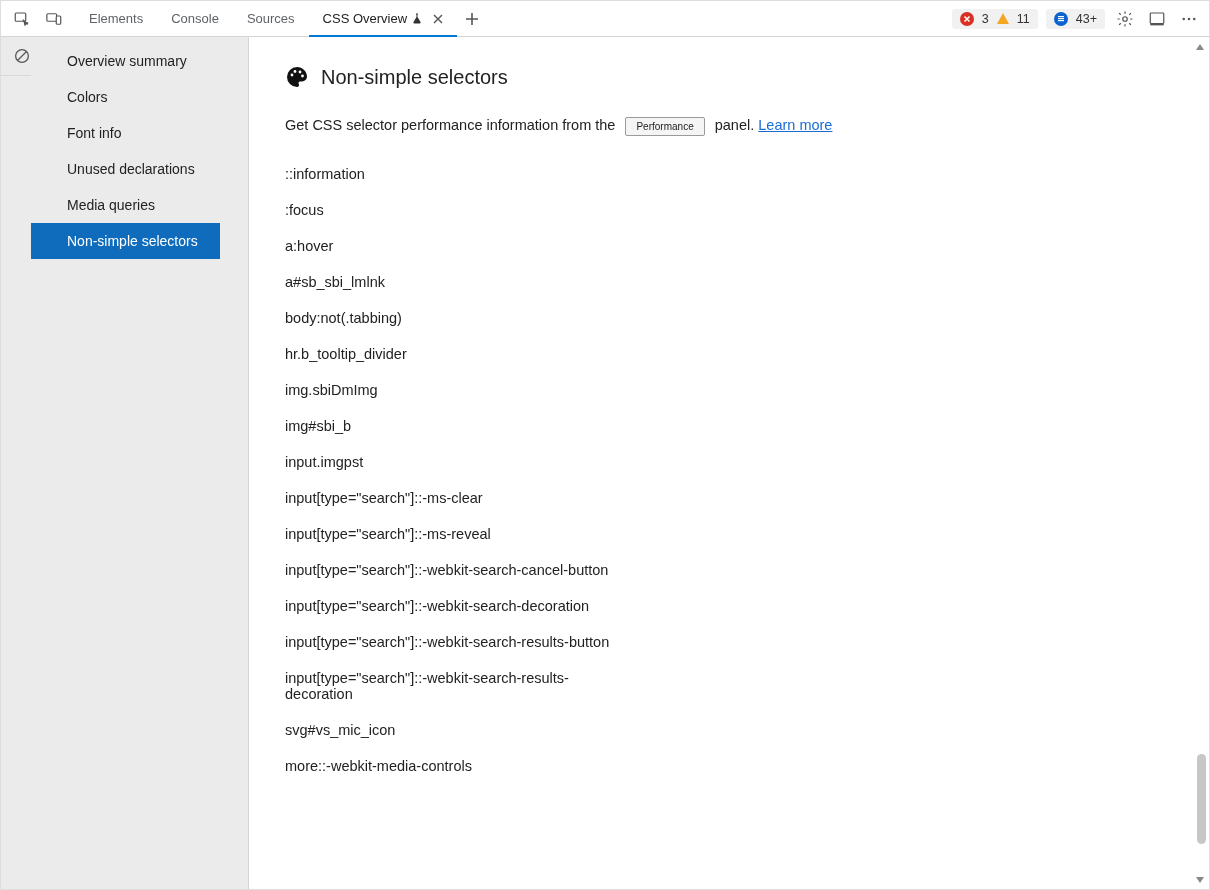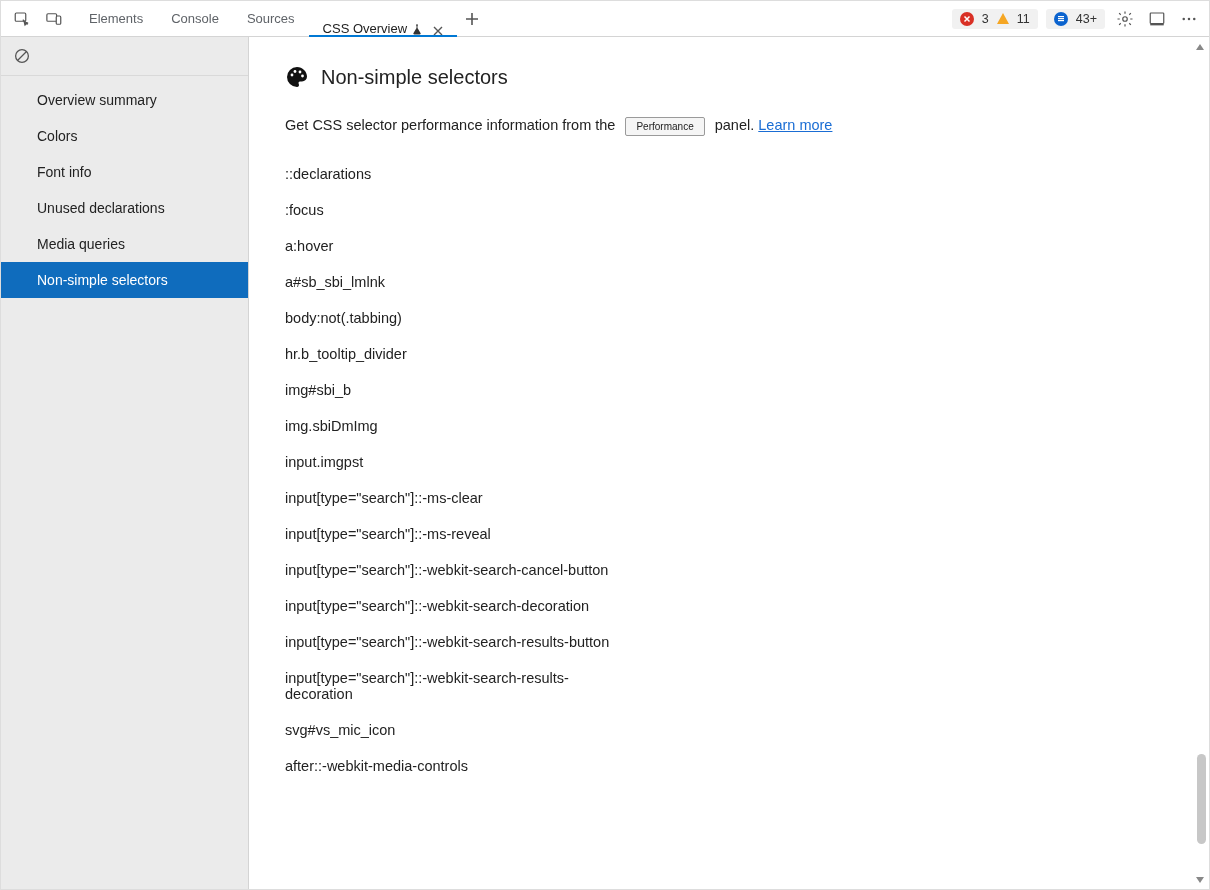--- a/index.html
+++ b/index.html
@@ -5,36 +5,36 @@
   * { box-sizing: border-box; }
   html, body { margin: 0; padding: 0; height: 100%; font-family: "Segoe UI", -apple-system, Arial, sans-serif; font-size: 13.5px; color: #222; background: #fff; }
   .devtools { width: 1210px; height: 890px; display: flex; flex-direction: column; border: 1px solid #ddd; }
 
   
   .toolbar { height: 36px; display: flex; align-items: stretch; border-bottom: 1px solid #d4d4d4; background: #fff; }
   .toolbar-left { display: flex; align-items: center; padding: 0 6px; gap: 2px; }
   .tb-icon-btn { width: 30px; height: 36px; display: flex; align-items: center; justify-content: center; color: #555; }
   .tabs { display: flex; align-items: stretch; flex: 1; }
   .tab { display: flex; align-items: center; padding: 0 14px; color: #5f6368; font-size: 13px; cursor: default; position: relative; gap: 4px; }
-  .tab.active { color: #222; align-items: flex-end; }
+  .tab.active { color: #222; }
   .tab.active::after { content: ""; position: absolute; bottom: -1px; left: 0; right: 0; height: 2px; background: #0078d4; }
   .tab-close { margin-left: 6px; }
   .tab-add { display: flex; align-items: center; padding: 0 8px; }
   .toolbar-right { display: flex; align-items: center; gap: 8px; padding: 0 8px; }
   .pill { display: inline-flex; align-items: center; gap: 8px; background: #f1f1f1; border-radius: 3px; padding: 3px 8px; font-size: 12.5px; color: #333; }
   .dot-red, .dot-warn, .dot-info { width: 14px; height: 14px; display: inline-flex; align-items: center; justify-content: center; border-radius: 50%; font-size: 0; }
   .dot-red { background: #d93025; }
   .dot-warn-tri { width: 0; height: 0; border-left: 6.5px solid transparent; border-right: 6.5px solid transparent; border-bottom: 11px solid #f5a623; display:inline-block; }
   .dot-info { background: #0b63ce; }
   .pill span.num { }
   .gear, .dock, .more { color: #555; display:flex; align-items:center; justify-content:center; width:24px; height:24px; }
 
   
   .body { flex: 1; display: flex; min-height: 0; }
-  .sidebar { width: 248px; background: #ebebeb; border-right: 1px solid #d4d4d4; display: flex; flex-direction: column; }
+  .sidebar { width: 248px; background: #ebebeb; border-right: 1px solid #d4d4d4; display: flex; }
   .sb-header { height: 39px; display: flex; align-items: center; padding-left: 12px; border-bottom: 1px solid #d9d9d9; }
   .sb-list { padding-top: 6px; }
   .sb-item { padding: 10px 22px 10px 36px; font-size: 14px; color: #222; cursor: default; }
   .sb-item.selected { background: #0f6cbd; color: #fff; }
 
   .content { flex: 1; position: relative; overflow: hidden; background: #fff; }
   .content-inner { position: absolute; inset: 0 17px 0 0; overflow: hidden; padding: 28px 36px 0 36px; }
   .heading { display: flex; align-items: center; gap: 12px; font-size: 20px; color: #222; margin-bottom: 28px; }
   .palette-icon { width: 24px; height: 24px; }
   .intro { font-size: 14.5px; color: #222; margin-bottom: 20px; }
@@ -176,37 +176,37 @@
           </span>
           <span>Non-simple selectors</span>
         </div>
         <div class="intro">
           <span>Get CSS selector performance information from the</span>
           <span class="panel-chip">Performance</span>
           <span>panel.</span>
           <a class="learn" href="#">Learn more</a>
         </div>
         <div class="selector-list" id="selector-list">
-            <div class="selector-item">::declarations</div>
+            <div class="selector-item">::information</div>
             <div class="selector-item">:focus</div>
             <div class="selector-item">a:hover</div>
             <div class="selector-item">a#sb_sbi_lmlnk</div>
             <div class="selector-item">body:not(.tabbing)</div>
             <div class="selector-item">hr.b_tooltip_divider</div>
+            <div class="selector-item">img.sbiDmImg</div>
             <div class="selector-item">img#sbi_b</div>
-            <div class="selector-item">img.sbiDmImg</div>
             <div class="selector-item">input.imgpst</div>
             <div class="selector-item">input[type="search"]::-ms-clear</div>
             <div class="selector-item">input[type="search"]::-ms-reveal</div>
             <div class="selector-item">input[type="search"]::-webkit-search-cancel-button</div>
             <div class="selector-item">input[type="search"]::-webkit-search-decoration</div>
             <div class="selector-item">input[type="search"]::-webkit-search-results-button</div>
             <div class="selector-item">input[type="search"]::-webkit-search-results-decoration</div>
             <div class="selector-item">svg#vs_mic_icon</div>
-            <div class="selector-item">after::-webkit-media-controls</div>
+            <div class="selector-item">more::-webkit-media-controls</div>
           </div>
       </div>
 
       <div class="scroll-up">
         <svg width="10" height="10" viewBox="0 0 10 10" fill="#888">
             <path d="M5 2 L9 8 L1 8 Z"></path>
           </svg>
       </div>
       <div class="scroll-track">
         <div class="scroll-thumb" style="top: 700px; height: 90px;"></div>

